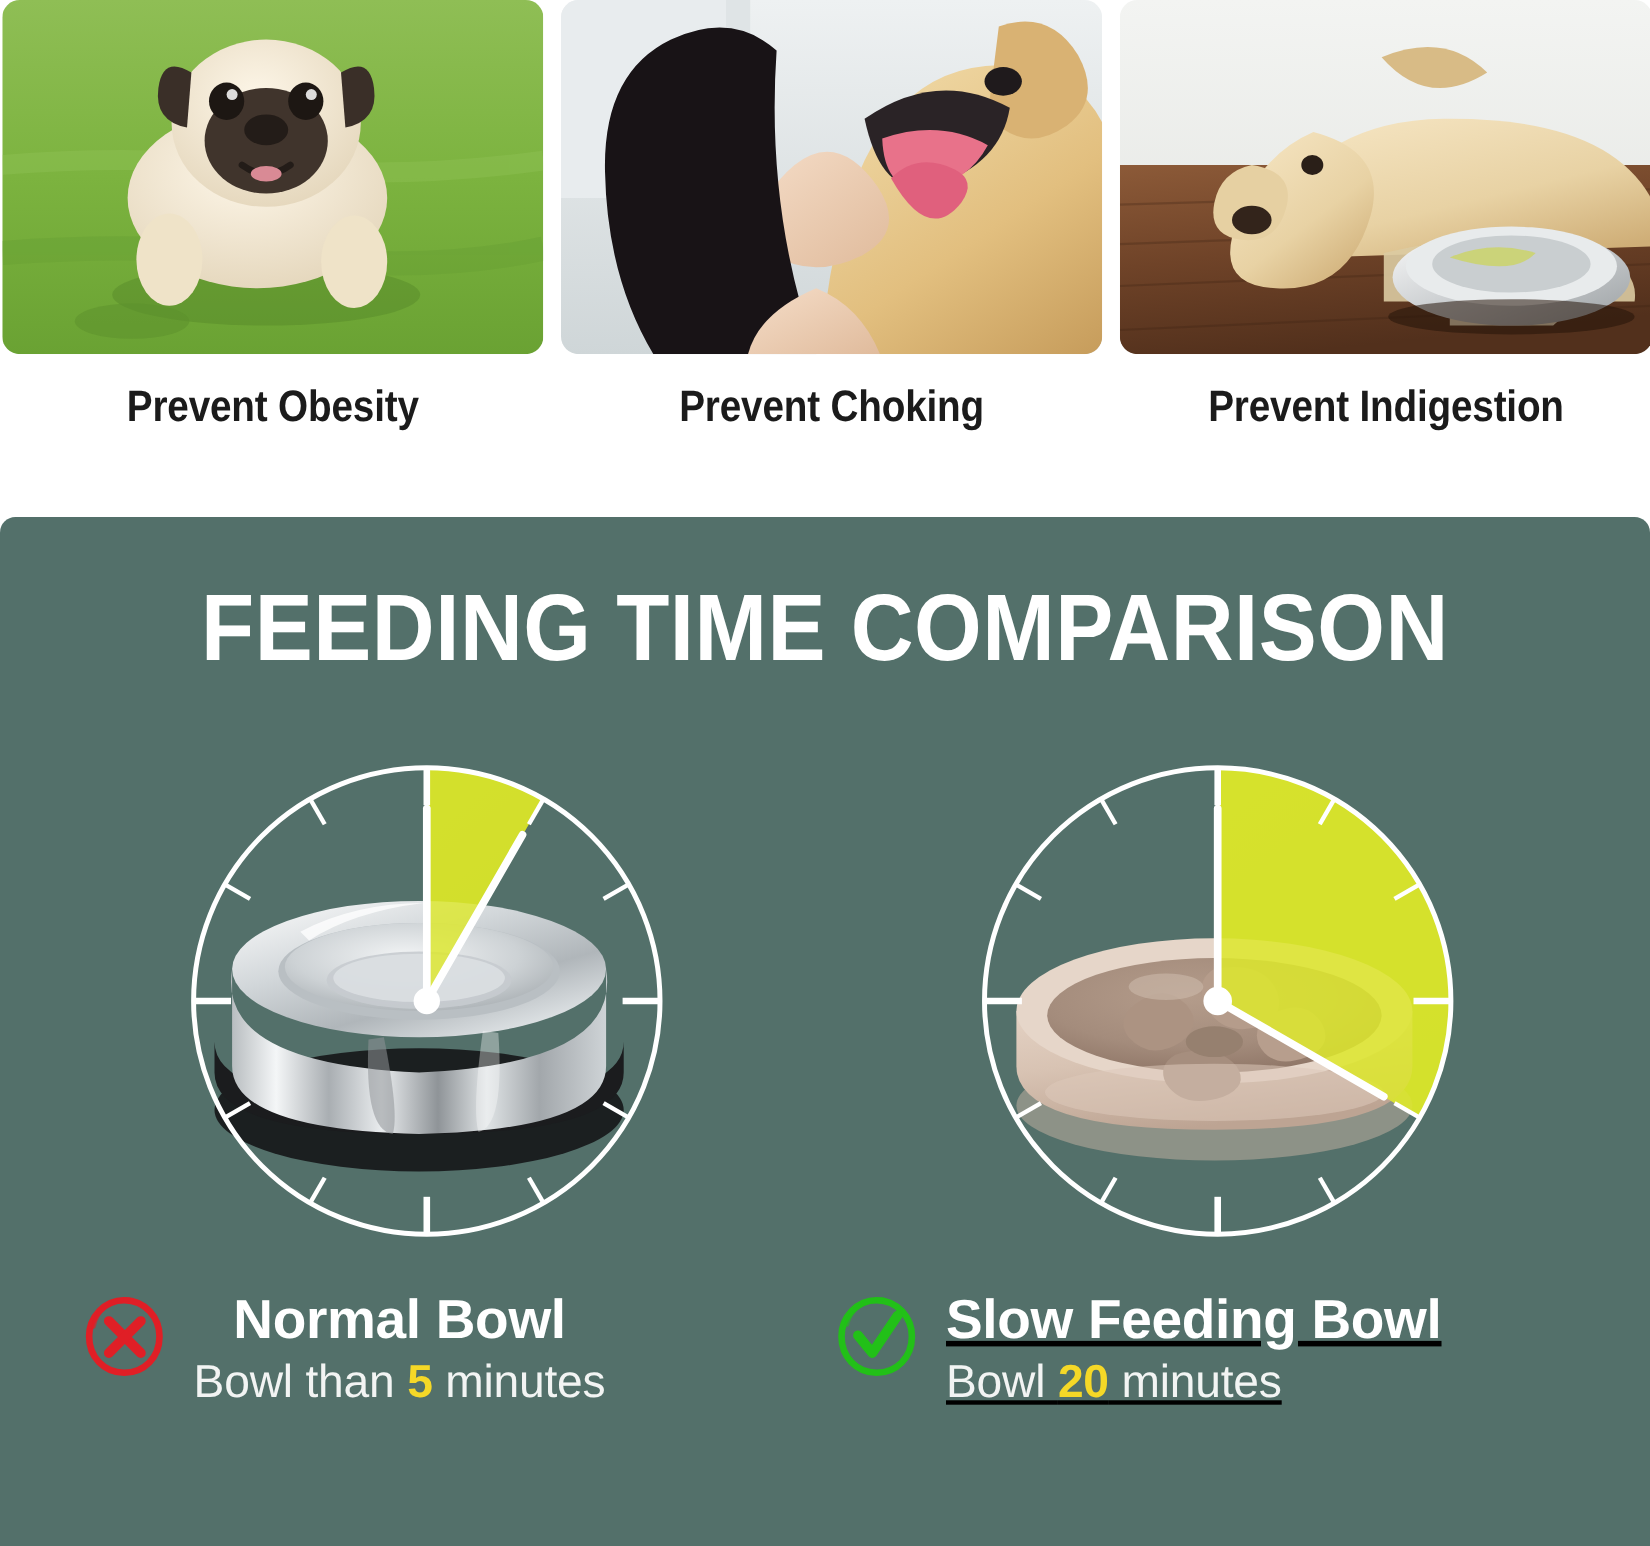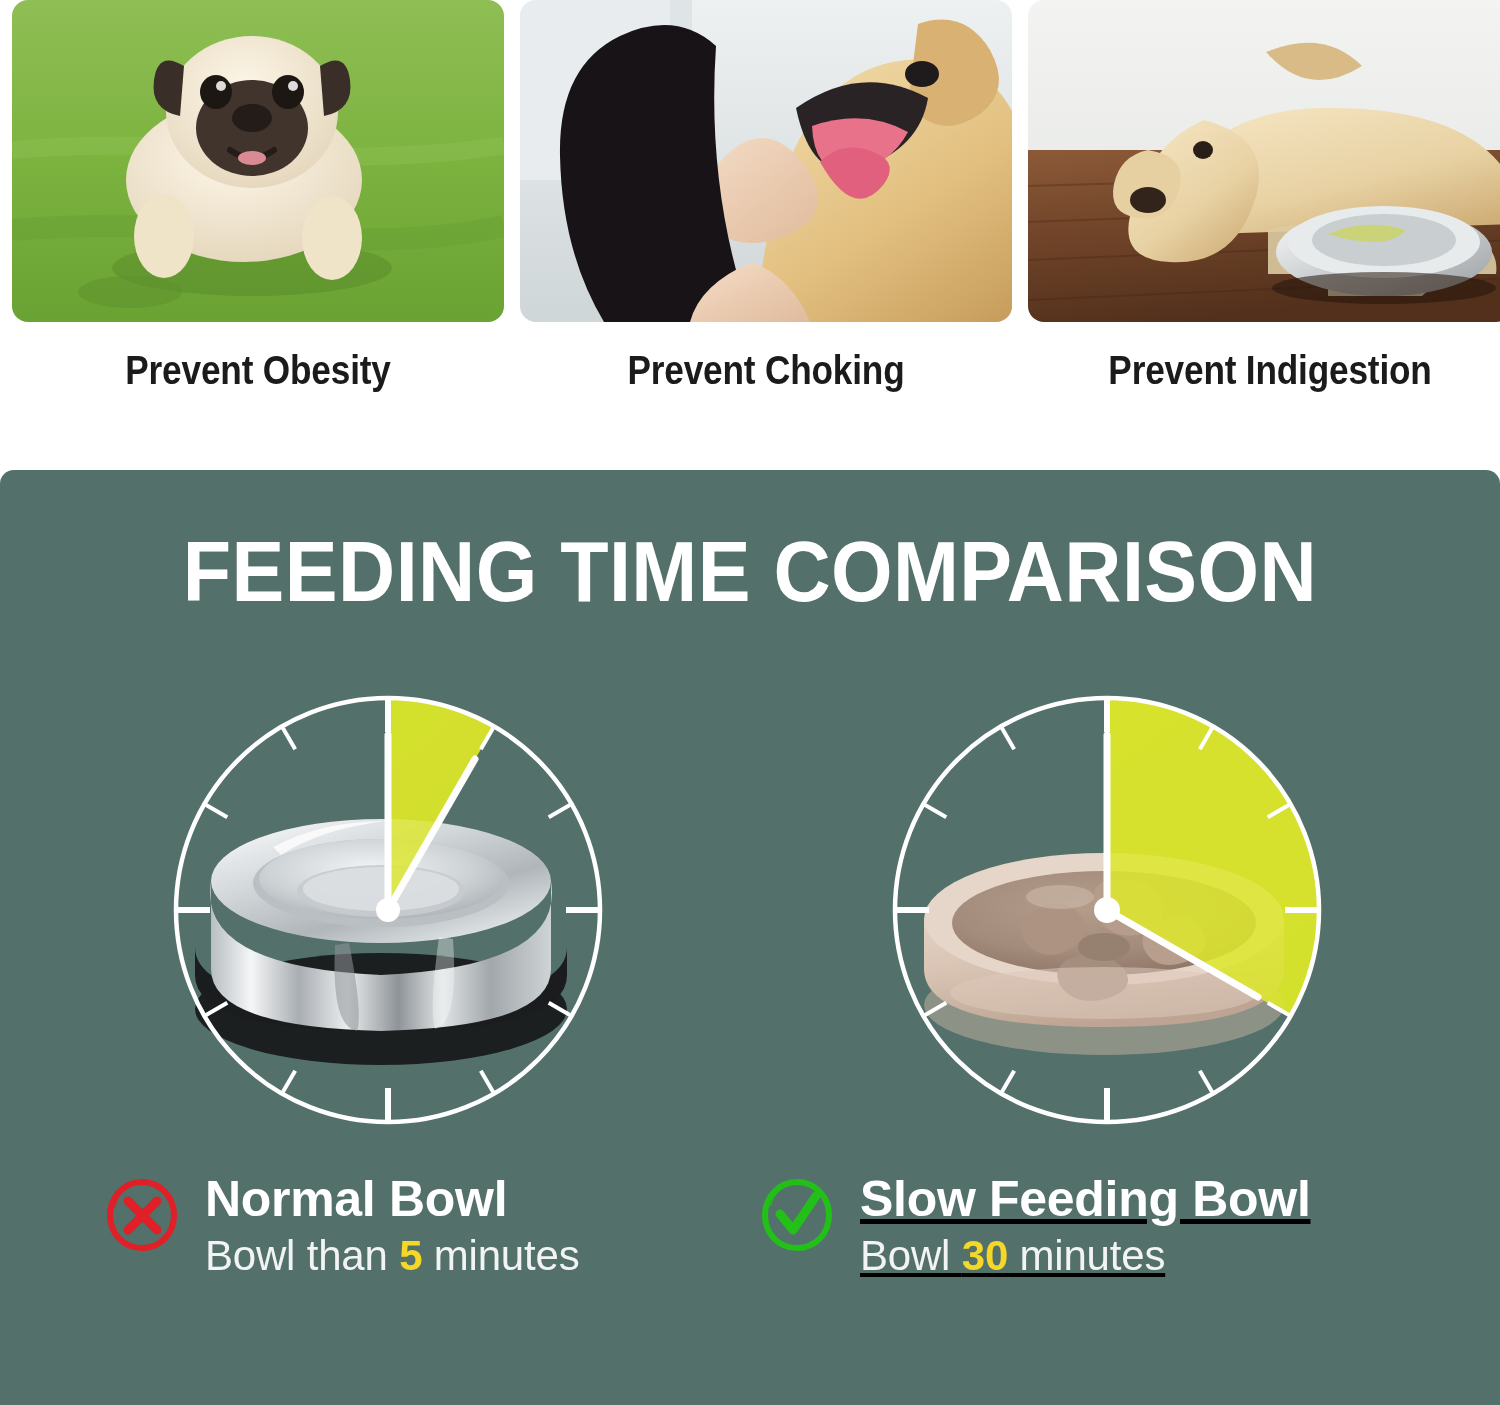--- a/index.html
+++ b/index.html
@@ -1,20 +1,20 @@
 <!DOCTYPE html>
 <html><head>
 <meta charset="utf-8">
 <style>
   html,body{margin:0;padding:0;background:#ffffff;}
   body{width:1500px;height:1405px;font-family:"Liberation Sans",sans-serif;-webkit-font-smoothing:antialiased;}
   .page{position:relative;width:1500px;height:1405px;overflow:hidden;background:#fff;}
 
   
-  .benefits{position:absolute;left:12px;top:0;width:1224px;height:440px;}
+  .benefits{position:absolute;left:2px;top:0;width:1224px;height:440px;}
   .bcard{position:absolute;top:0;width:492px;height:322px;}
   .bcard.c1{left:0;}
   .bcard.c2{left:508px;}
   .bcard.c3{left:1016px;width:484px;}
   .photo{position:relative;width:100%;height:322px;border-radius:16px;overflow:hidden;}
   .photo svg{display:block;width:100%;height:100%;}
   .bcap{position:absolute;top:348px;left:0;width:100%;text-align:center;
         font-size:40px;font-weight:700;color:#1b1b1b;letter-spacing:-0.2px;
         font-family:"Liberation Sans",sans-serif;transform:scaleX(.88);}
   .bcard.c1 .bcap{text-align:center;}
@@ -28,21 +28,21 @@
 
   .clocks{position:absolute;left:0;top:205px;width:1500px;height:470px;}
   .clockwrap{position:absolute;top:0;width:470px;height:470px;}
   .clockwrap.left{left:153px;}
   .clockwrap.right{left:872px;}
   .clockwrap svg{display:block;width:470px;height:470px;overflow:visible;}
 
   
   .results{position:absolute;left:0;top:700px;width:1500px;height:150px;}
   .res{position:absolute;top:0;display:flex;align-items:flex-start;gap:26px;}
-  .res.left{left:105px;}
+  .res.left{left:76px;text-align:center;}
   .res.right{left:760px;text-decoration:underline;}
   .badge{flex:0 0 auto;width:74px;height:78px;margin-top:6px;}
   .badge svg{display:block;width:74px;height:78px;}
   .rtext{display:flex;flex-direction:column;}
   .rtitle{font-size:50px;line-height:58px;font-weight:700;color:#ffffff;letter-spacing:-0.3px;}
   .rsub{font-size:42px;line-height:52px;font-weight:400;color:#f2f4f3;letter-spacing:-0.2px;margin-top:2px;}
   .hl{color:#f5d827;font-weight:700;}
 </style>
 </head>
 <body>
@@ -348,18 +348,18 @@
       <div class="res right">
         <div class="badge">
           <svg viewBox="0 0 74 78" aria-hidden="true">
             <path d="M37 6 C56 6 69 22 69 39 C69 58 55 72 37 72 C18 72 5 57 5 39 C5 21 19 6 37 6 Z" fill="none" stroke="#22c018" stroke-width="6" stroke-linecap="round"></path>
             <path d="M10 28 C14 13 27 5 42 5" fill="none" stroke="#22c018" stroke-width="4" stroke-linecap="round" opacity="0.6"></path>
             <path d="M20 38 L33 54 L56 20" fill="none" stroke="#22c018" stroke-width="9" stroke-linecap="round" stroke-linejoin="round"></path>
           </svg>
         </div>
         <div class="rtext">
           <div class="rtitle">Slow Feeding Bowl</div>
-          <div class="rsub"><span>Bowl </span><span class="hl">30</span><span> minutes</span></div>
+          <div class="rsub"><span>Bowl </span><span class="hl">20</span><span> minutes</span></div>
         </div>
       </div>
     </div>
   </div>
 </div>
 
 </body></html>

